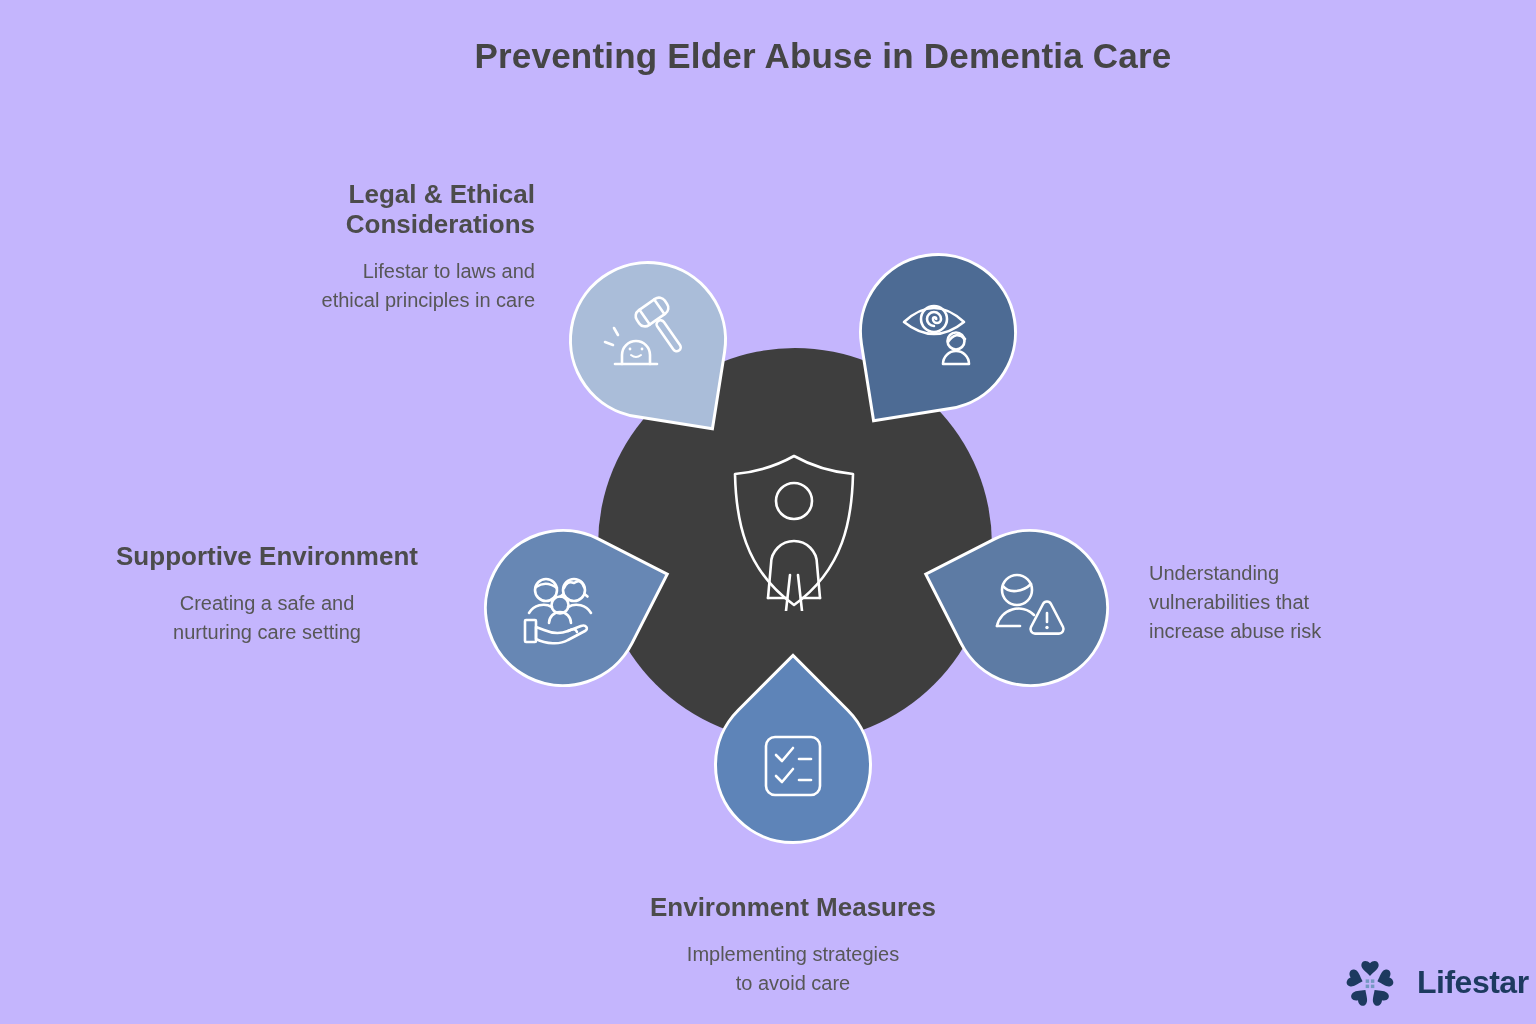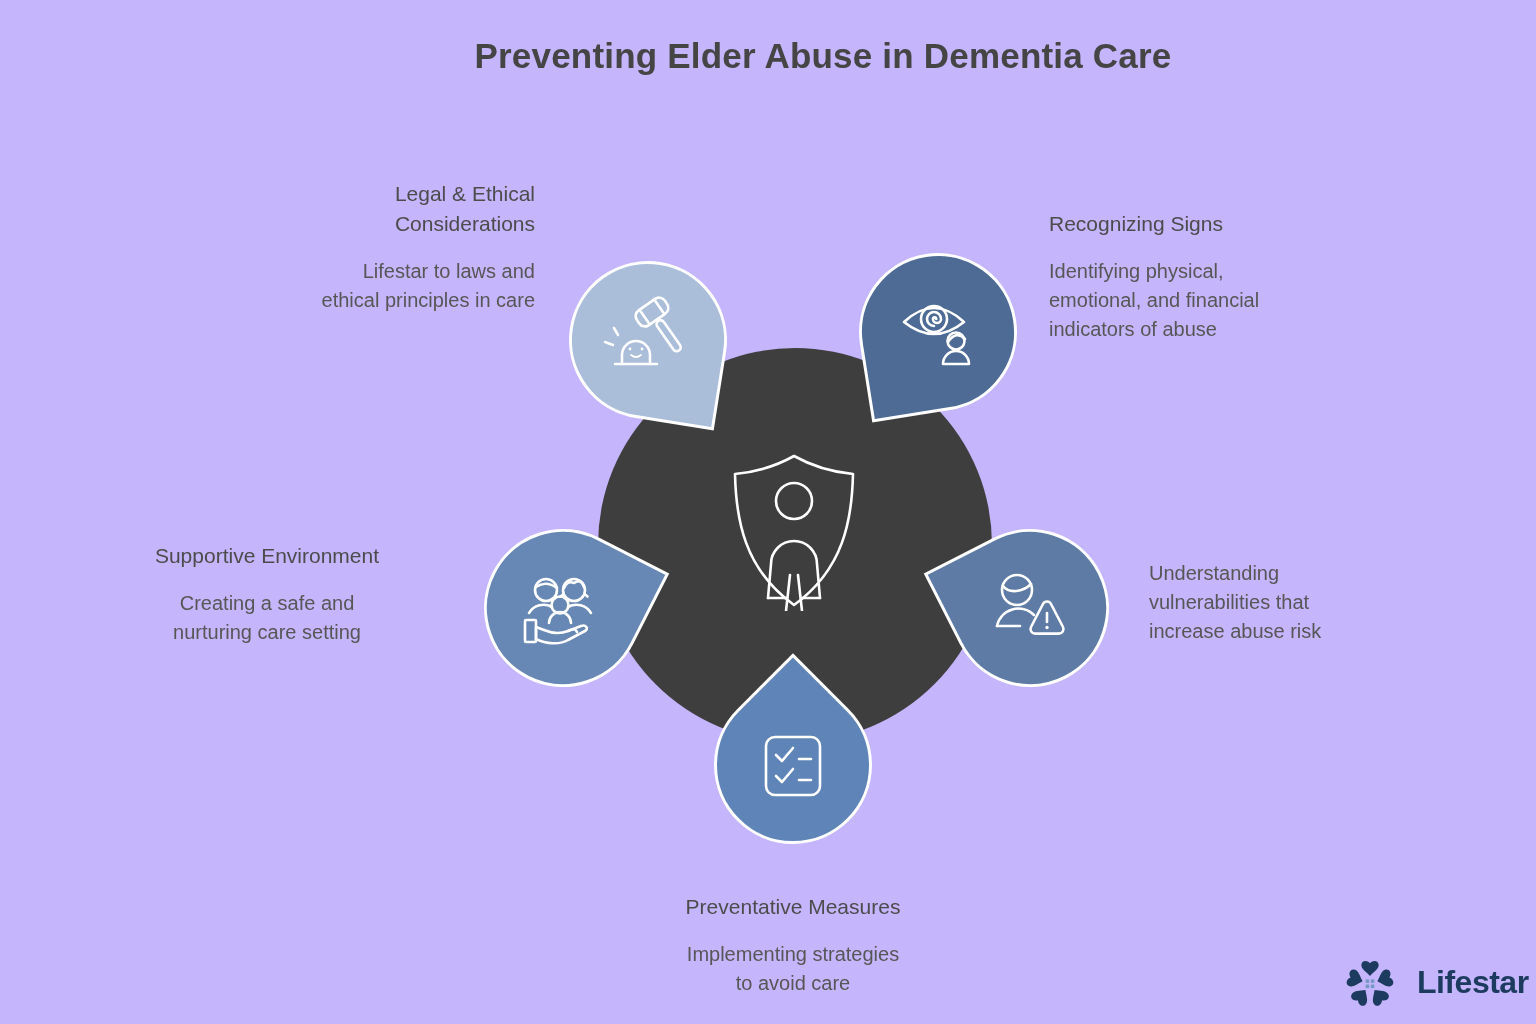--- a/index.html
+++ b/index.html
@@ -27,21 +27,21 @@
   .icon { position:absolute; z-index:3; }
   .icon svg { display:block; }
   #icon-shield   { left:723px; top:451px; }
   #icon-gavel    { left:598px; top:288px; }
   #icon-eye      { left:896px; top:288px; }
   #icon-risk     { left:986px; top:564px; }
   #icon-check    { left:751px; top:725px; }
   #icon-family   { left:516px; top:566px; }
   .node-text { position:absolute; z-index:4; }
   .node-heading {
-    font-size:21px; font-weight:normal; color:#4c4c4c; line-height:30px; white-space:pre-line;
+    font-size:26px; font-weight:bold; color:#4c4c4c; line-height:30px; white-space:pre-line;
   }
   .node-desc {
     font-size:20px; color:#575757; line-height:29px; white-space:pre-line; margin-top:18px;
   }
   #text-legal        { right:1001px; top:179px; width:320px; text-align:right; }
   #text-recognizing  { left:1049px;  top:209px; width:320px; text-align:left; }
   #text-risk         { left:1149px;  top:541px; width:320px; text-align:left; }
   #text-supportive   { right:1099px; top:541px; width:340px; text-align:center; }
   #text-preventative { left:793px;   top:892px; width:360px; transform:translateX(-50%); text-align:center; }
   .logo {
@@ -158,41 +158,35 @@
     </svg>
   </div>
 
   <div class="node-text" id="text-legal">
     <div class="node-heading">Legal &amp; Ethical
 Considerations</div>
     <div class="node-desc">Lifestar to laws and
 ethical principles in care</div>
   </div>
 
-  <div class="node-text" id="text-recognizing">
-    <div class="node-heading">Recognizing Signs</div>
-    <div class="node-desc">Identifying physical,
-emotional, and financial
-indicators of abuse</div>
-  </div>
 
   <div class="node-text" id="text-risk">
     <div class="node-desc">Understanding
 vulnerabilities that
 increase abuse risk</div>
   </div>
 
   <div class="node-text" id="text-supportive">
     <div class="node-heading">Supportive Environment</div>
     <div class="node-desc">Creating a safe and
 nurturing care setting</div>
   </div>
 
   <div class="node-text" id="text-preventative">
-    <div class="node-heading">Preventative Measures</div>
+    <div class="node-heading">Environment Measures</div>
     <div class="node-desc">Implementing strategies
 to avoid care</div>
   </div>
 
   <div class="logo" style="color: rgb(29, 58, 95);">
     <svg width="52" height="52" viewBox="0 0 60 60">
       <g fill="currentColor">
         <g transform="translate(30,32)">
           <g>
             <path d="M0 -9 C-5 -14 -10 -17 -10 -21.5 C-10 -27 -3.5 -28 0 -23.5 C3.5 -28 10 -27 10 -21.5 C10 -17 5 -14 0 -9 Z"></path>

